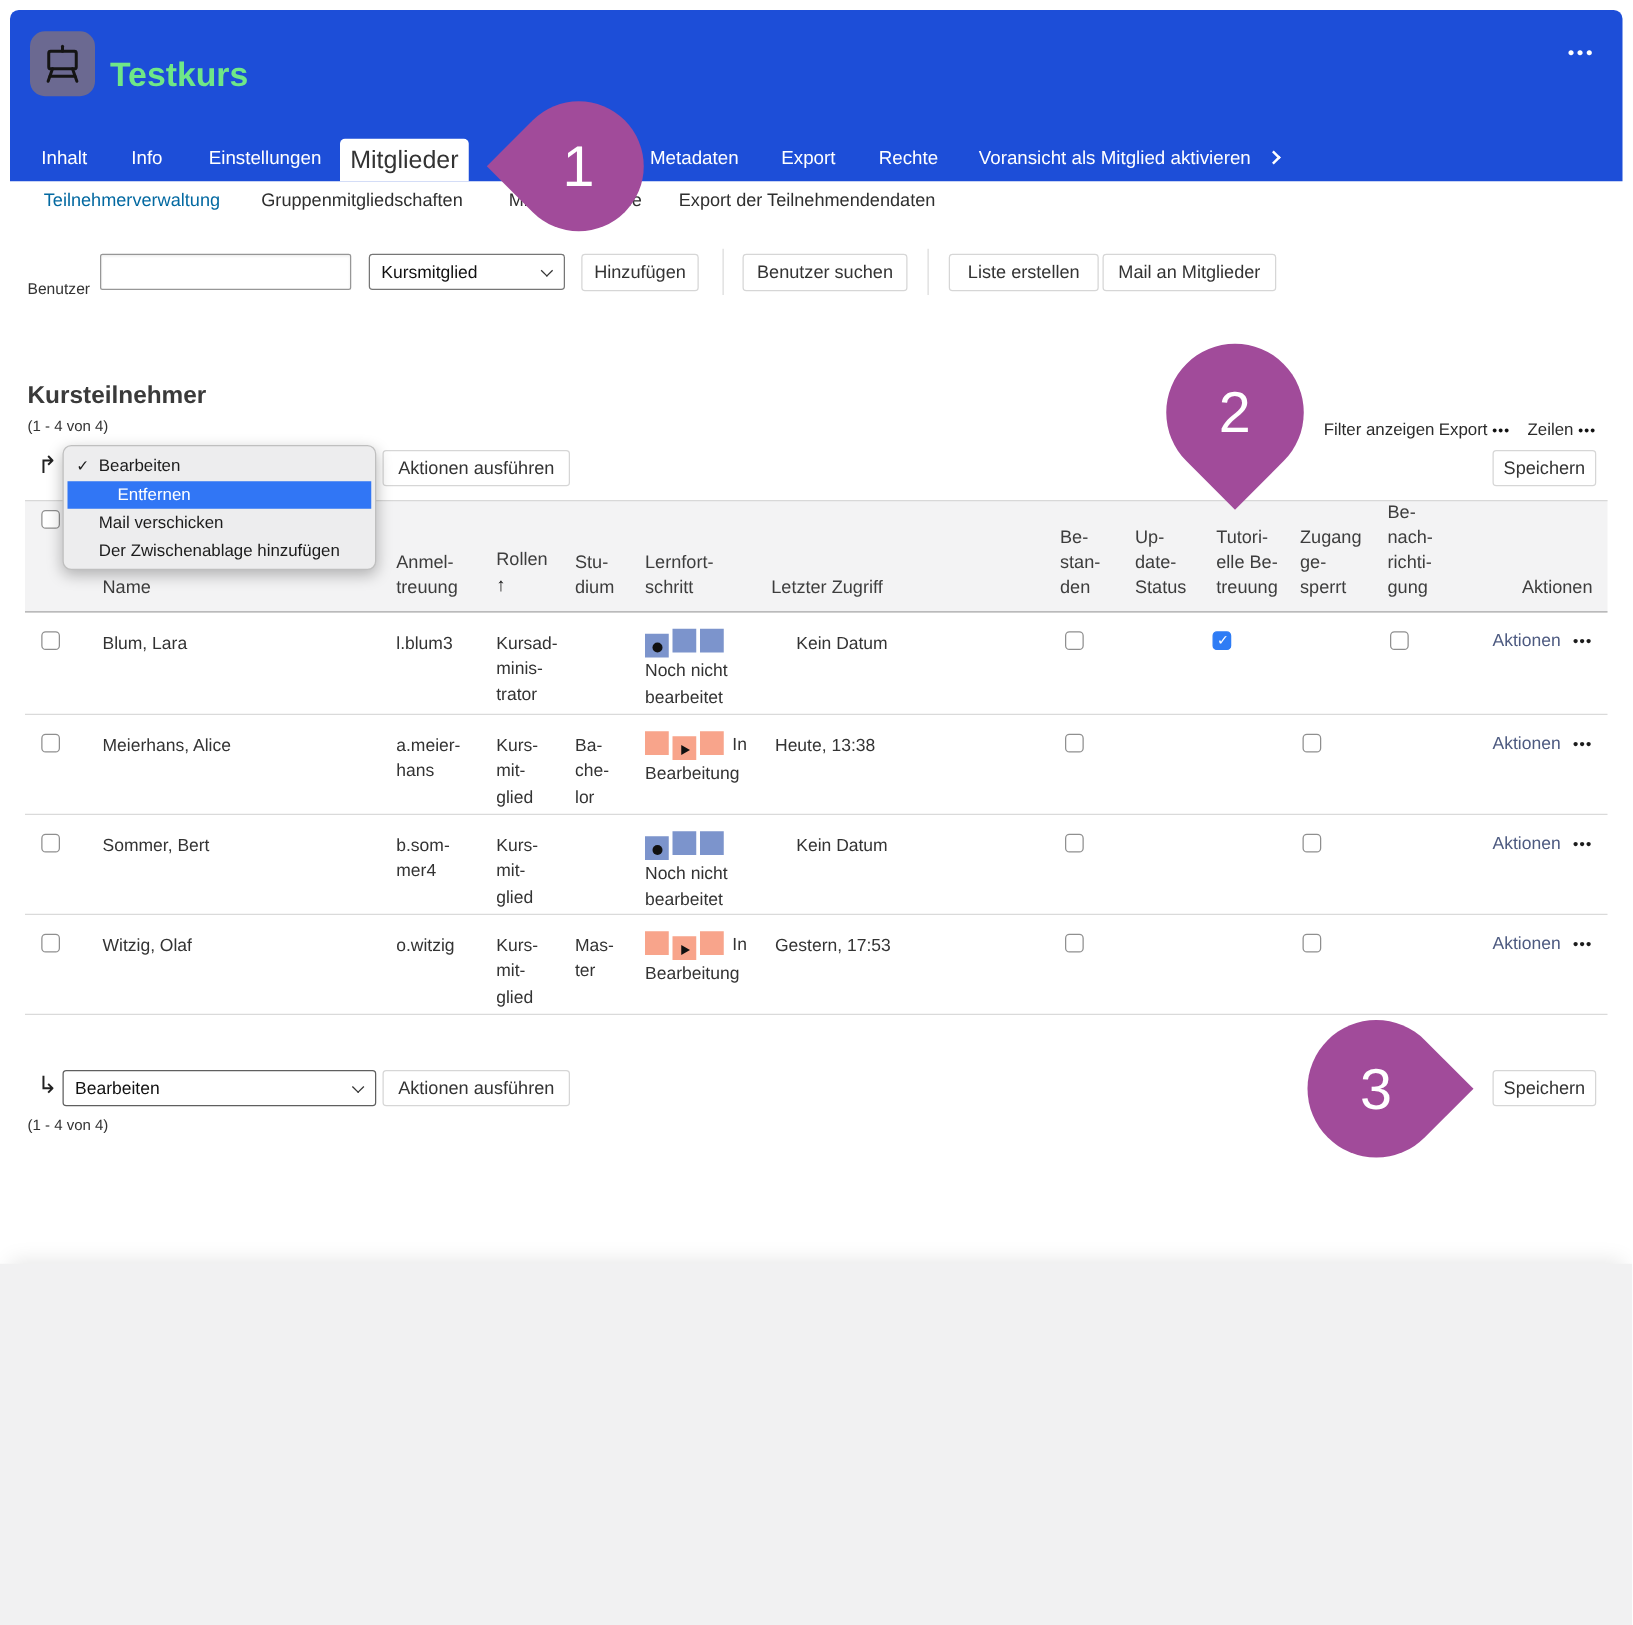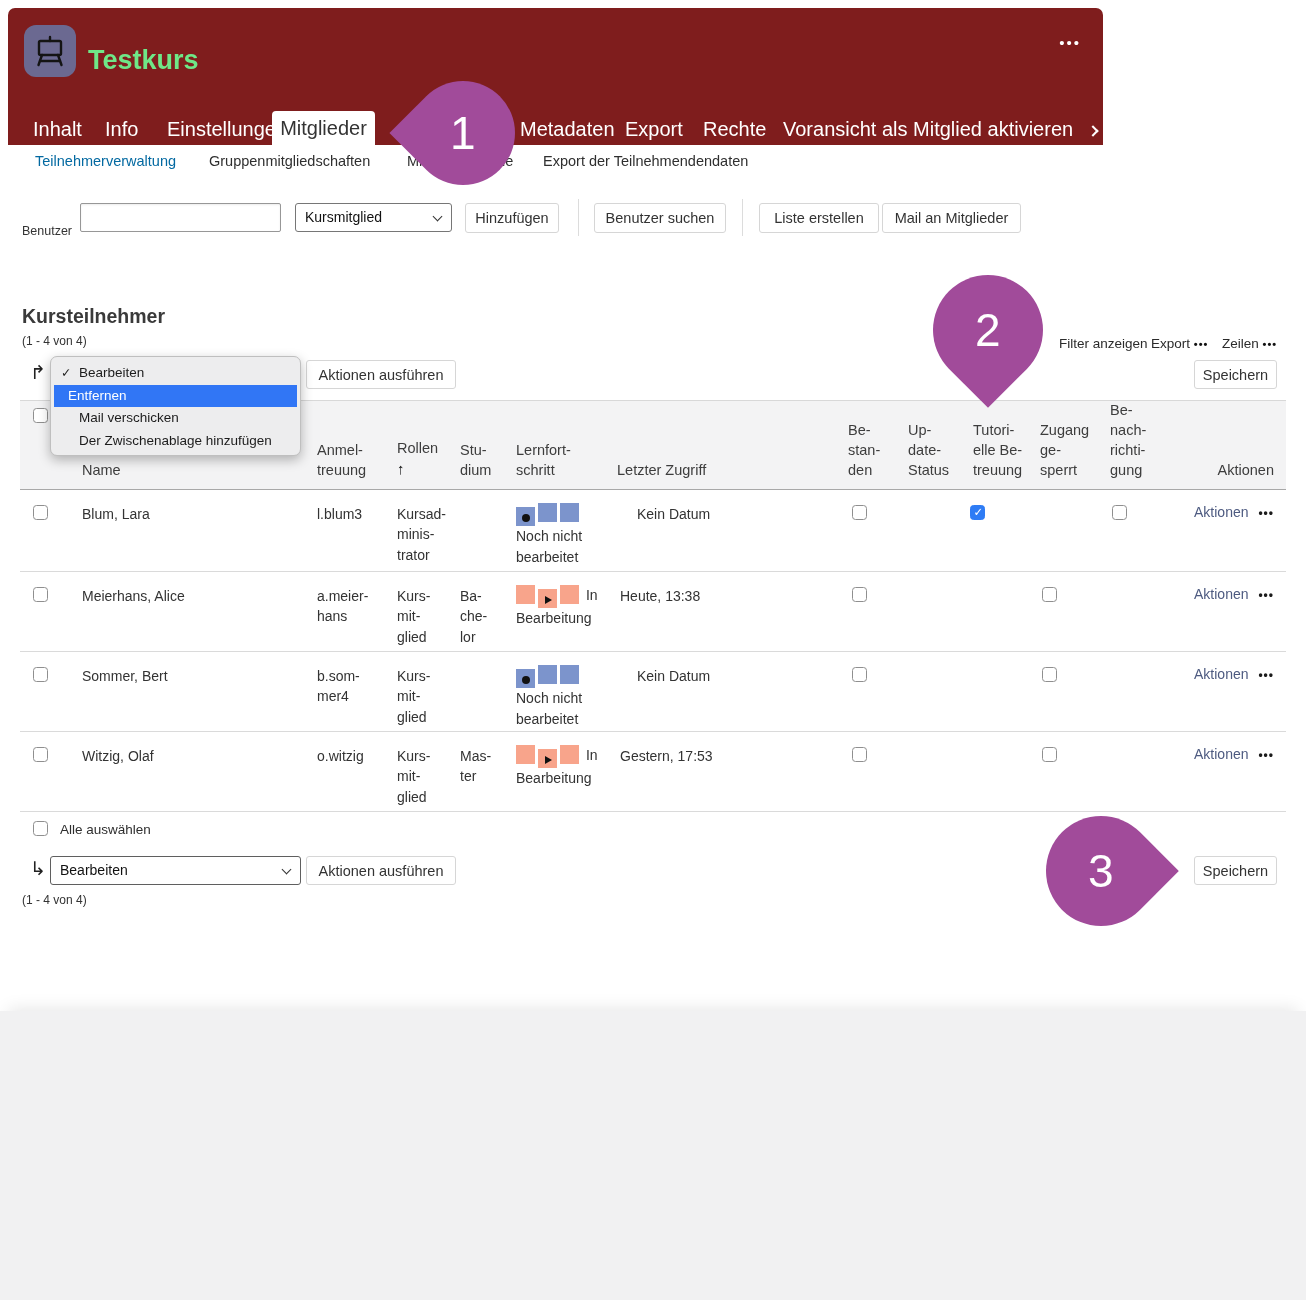--- a/index.html
+++ b/index.html
@@ -2,28 +2,28 @@
 <html><head>
 <meta charset="utf-8">
 <style>
   * { margin:0; padding:0; box-sizing:border-box; }
   html,body { background:#fff; }
   body { font-family:"Liberation Sans","DejaVu Sans",sans-serif; color:#333; }
   .page { position:relative; width:1306px; height:1300px; background:#fff; overflow:hidden; }
   .pre { white-space:pre-line; }
 
   
-  .topbar { position:absolute; left:8px; top:8px; width:1095px; height:137px;
-            background:#7f1d1d; border-radius:7px 7px 0 0;padding-left:44px; }
+  .topbar { position:absolute; left:8px; top:8px; width:1290px; height:137px;
+            background:#1d4ed8; border-radius:7px 7px 0 0;padding-left:44px; }
   .course-icon { position:absolute; left:16px; top:17px; width:52px; height:52px;
                  background:#6b6991; border-radius:12px; display:flex; align-items:center; justify-content:center; }
   .course-title { position:absolute; left:80px; top:37px; font-size:27px; font-weight:700; color:#6fe787; }
   .more-menu { position:absolute; right:22px; top:26px; color:#fff; font-size:15px; letter-spacing:2px; cursor:pointer; }
   .tabs { position:absolute; left:0; bottom:0; width:100%; height:35px; }
-  .tab { position:absolute; top:8px; color:#fff; font-size:20px; cursor:pointer; }
+  .tab { position:absolute; top:8px; color:#fff; font-size:15px; cursor:pointer; }
   .tab-active { position:absolute; left:264px; top:1px; width:103px; height:34px; background:#fff;
                 border-radius:4px 4px 0 0; color:#333; font-size:20px; text-align:center; line-height:34px; cursor:pointer; }
   .chev-right-white { display:inline-block; width:8px; height:8px; border-right:2.4px solid #fff; border-bottom:2.4px solid #fff;
                       transform:rotate(-45deg); margin-left:10px; margin-bottom:1px; }
 
   
   .subnav-item { position:absolute; top:153px; font-size:14.5px; color:#2f2f2f; cursor:pointer; }
   .subnav-item.active { color:#0369a1; }
 
   
@@ -44,21 +44,21 @@
   .sec-count { position:absolute; left:22px; top:334px; font-size:12px; color:#333; }
   .arrow-glyph { position:absolute; font-size:19px; color:#222; }
   .toplinks { position:absolute; top:336px; font-size:13.5px; color:#2b2b2b; cursor:pointer; }
   .dots-sm { font-size:11px; letter-spacing:1px; color:#111; font-weight:700; }
 
   
   .menu { position:absolute; left:50px; top:356px; width:251px; height:100px; background:#ededee;
           border:1px solid #bfbfbf; border-radius:7px; box-shadow:0 4px 12px rgba(0,0,0,.28); z-index:28; padding-top:5px; }
   .menu-item { position:relative; height:22.5px; line-height:22.5px; font-size:13.5px; color:#1c1c1c; padding-left:28px; cursor:pointer; }
   .menu-item .check { position:absolute; left:10px; top:0; font-size:12.5px; }
-  .menu-item.hl { background:#3176f5; color:#fff; margin:0 3px; padding-left:14px; }
+  .menu-item.hl { background:#3176f5; color:#fff; margin:0 3px; padding-left:40px; }
 
   
   .tablewrap { position:absolute; left:20px; top:400px; width:1266px; }
   .thead { position:relative; height:90px; background:#f3f3f4; border-top:1px solid #d8d8d8; border-bottom:1px solid #a8a8a8; }
   .th { position:absolute; bottom:9px; font-size:14.5px; color:#3d3d3d; line-height:1.38; }
   .sort { display:block; font-weight:700; color:#111; font-size:15px; margin-top:1px; }
   .trow { position:relative; height:80px; border-bottom:1px solid #dadada; font-size:14px; }
   .trow.first { height:82px; }
   .td { position:absolute; top:14px; line-height:1.45; color:#333; }
   .cb { display:inline-block; width:15px; height:15px; border:1.6px solid #8f8f8f; border-radius:3.5px; background:#fff; cursor:pointer; }
@@ -280,24 +280,20 @@
       <span class="progress"><span class="sq salmon"></span><span class="sq salmon"><i class="play"></i></span><span class="sq salmon"></span> <span>In Bearbeitung</span></span>
       <span class="td" style="left:600px">Gestern, 17:53</span>
       <span class="cb" style="position:absolute;left:832px;top:15px"></span>
       <span class="cb" style="position:absolute;left:1022px;top:15px"></span>
       <span class="rowact">
         <span>Aktionen</span>
         <b class="dots">•••</b>
       </span>
     </div>
 
-    <div class="selectall">
-      <span class="cb"></span>
-      <span class="lbl">Alle auswählen</span>
-    </div>
   </div>
 
   <span class="arrow-glyph" style="left:30px;top:857px">↳</span>
   <div class="fselect sel-bulk">
     <span>Bearbeiten</span>
     <i class="chev"></i>
   </div>
   <button class="btn" style="left:306px;top:856px;width:150px;height:29px">Aktionen ausführen</button>
   <button class="btn" style="left:1194px;top:856px;width:83px;height:29px">Speichern</button>
   <span class="count-bottom">(1 - 4 von 4)</span>

